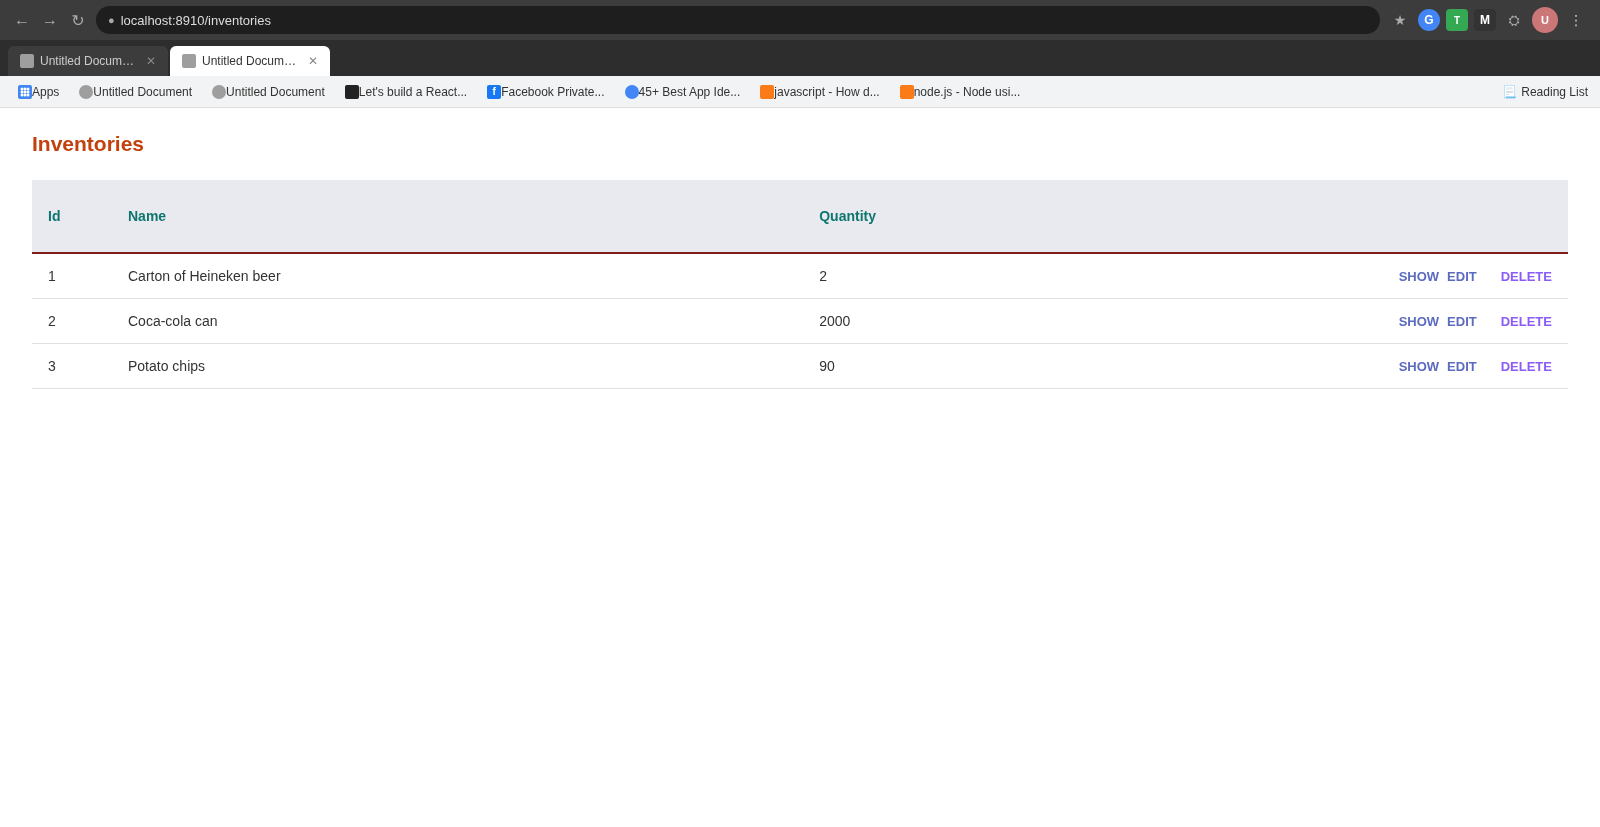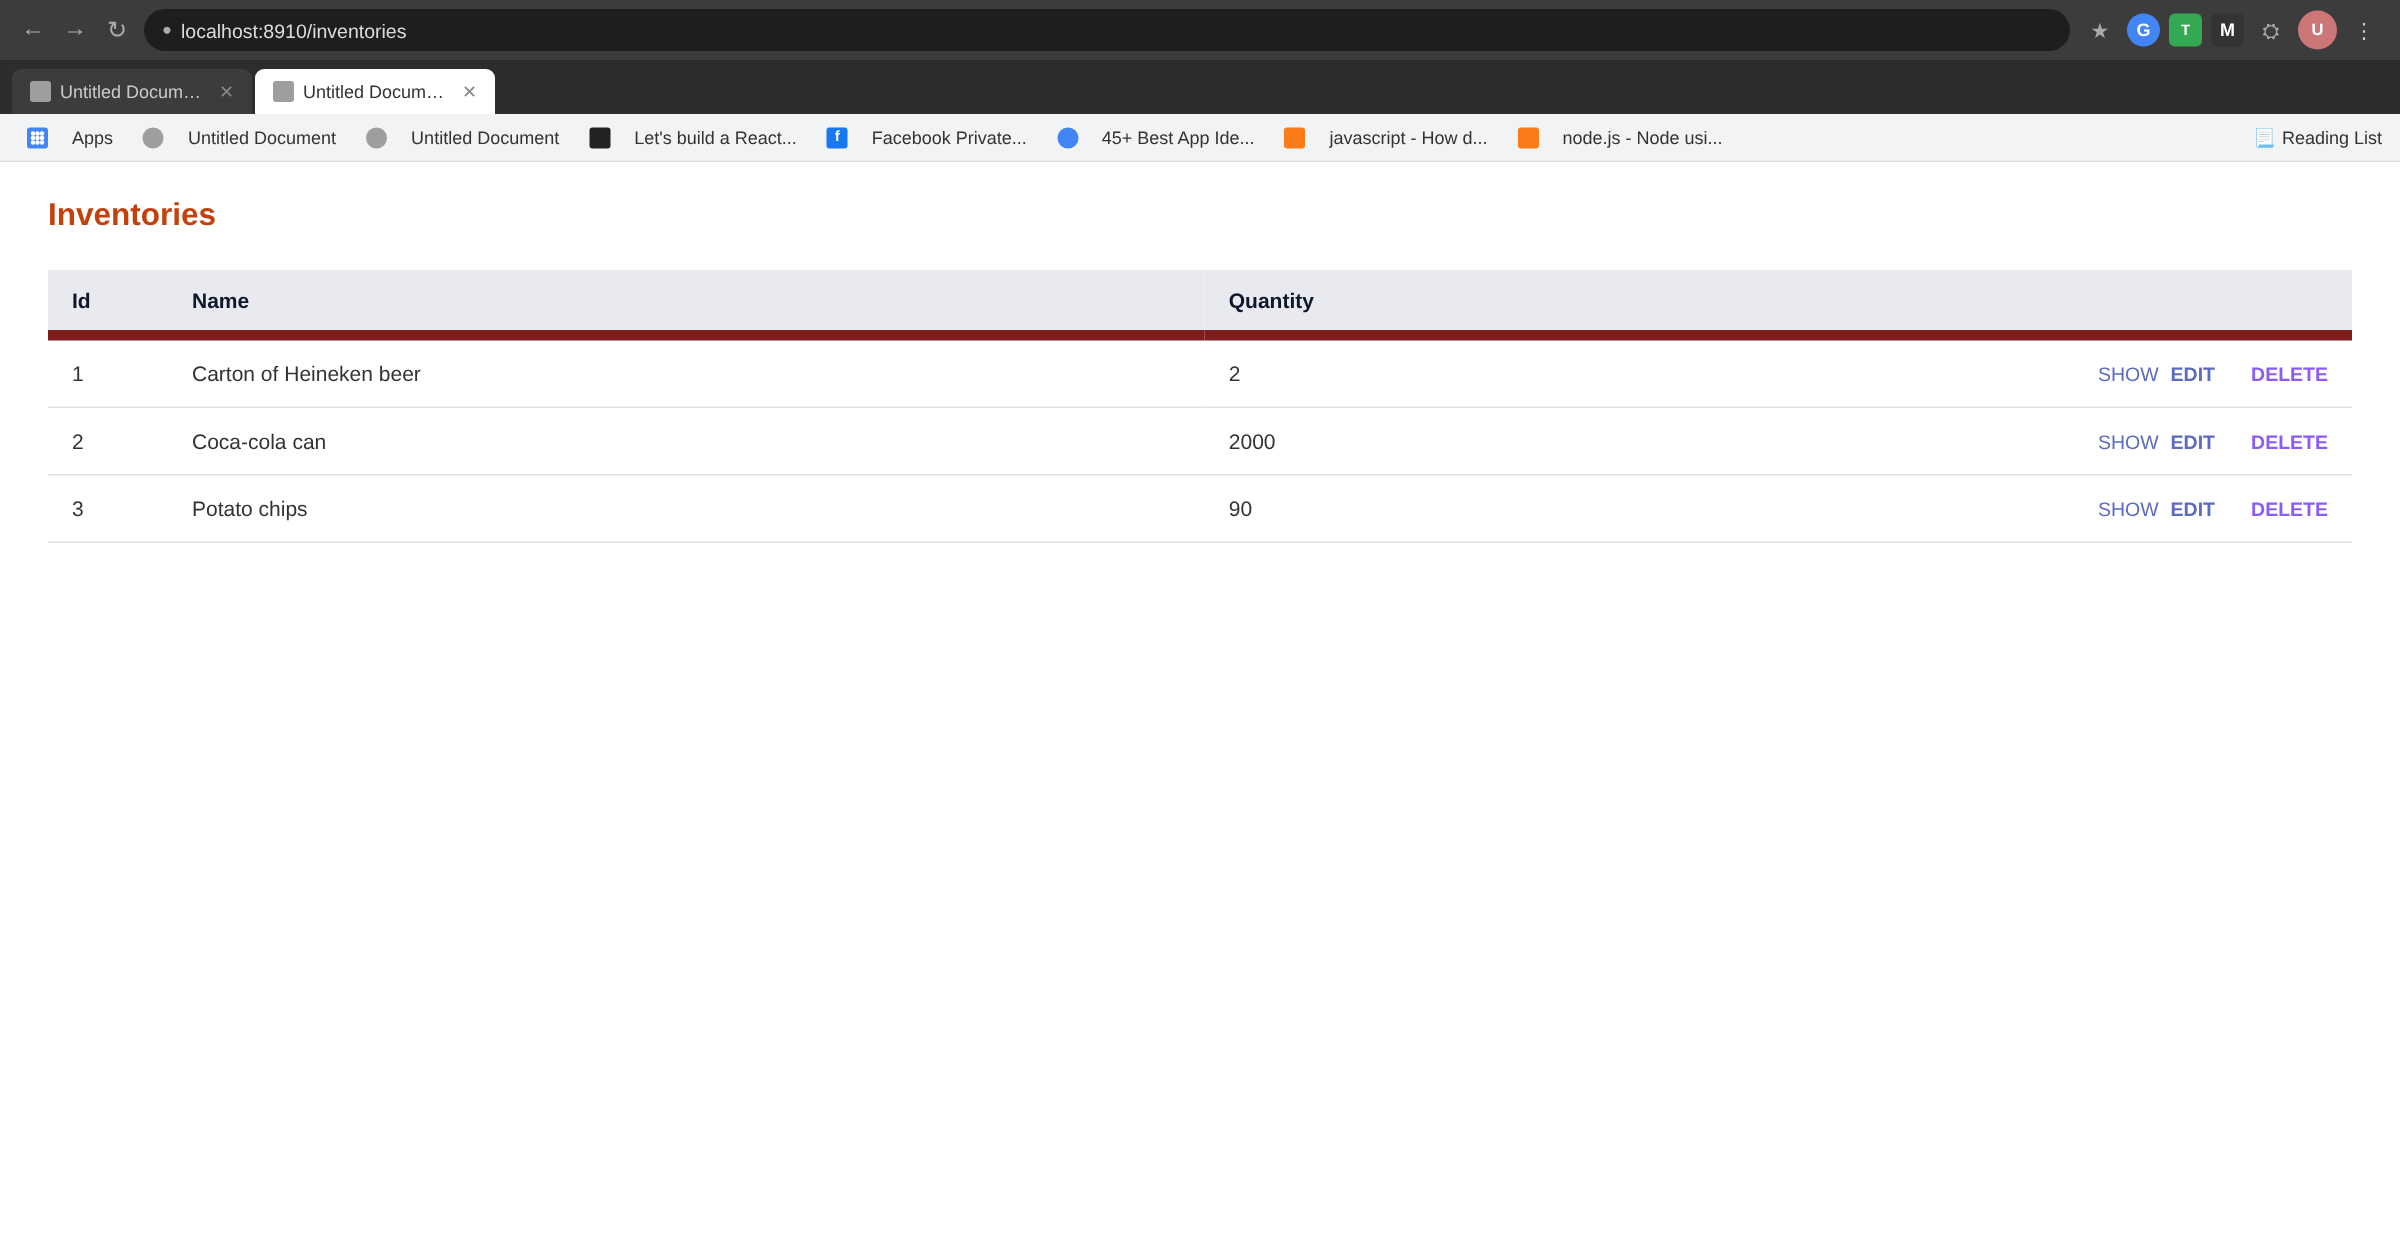--- a/index.html
+++ b/index.html
@@ -105,21 +105,21 @@
       align-items: center;
       padding: 4px 12px;
       background: #f1f3f4;
       border-bottom: 1px solid #ddd;
       gap: 8px;
       height: 32px;
     }
     .bookmark-item {
       display: flex;
       align-items: center;
-      gap: 16px;
+      gap: 0;
       font-size: 12px;
       color: #333;
       cursor: pointer;
       padding: 2px 6px;
       border-radius: 4px;
       white-space: nowrap;
     }
     .bm-favicon {
       width: 14px; height: 14px;
       border-radius: 2px;
@@ -169,38 +169,38 @@
     .inventory-table {
       width: 100%;
       border-collapse: collapse;
       font-size: 14px;
     }
     .inventory-table thead tr {
       background: #e8eaf0;
     }
     .inventory-table thead th {
       text-align: left;
-      padding: 12px 16px;
+      padding: 28px 16px;
       font-weight: 600;
-      color: #0f172a;
-      border-bottom: 7px solid #7f1d1d;
+      color: #0f766e;
+      border-bottom: 2px solid #7f1d1d;
     }
     .inventory-table tbody tr {
       border-bottom: 1px solid #e0e0e0;
     }
     .inventory-table tbody td {
       padding: 14px 16px;
       color: #333;
     }
     .col-id { width: 80px; }
     .col-name { width: 45%; }
     .col-quantity { width: 20%; }
     .col-actions { text-align: right; }
 
-    .action-show { color: #5c6bc0; font-weight: 400; font-size: 13px; cursor: pointer; margin-right: 8px; text-decoration: none; }
+    .action-show { color: #5c6bc0; font-weight: 700; font-size: 13px; cursor: pointer; margin-right: 8px; text-decoration: none; }
     .action-edit { color: #5c6bc0; font-weight: 600; font-size: 13px; cursor: pointer; margin-right: 24px; text-decoration: none; }
     .action-delete { color: #8b5cf6; font-weight: 600; font-size: 13px; cursor: pointer; text-decoration: none; }
   </style>
 </head>
 <body>
 
 <div class="browser-chrome">
 
   <div class="browser-toolbar">
     <button class="nav-btn">←</button>

